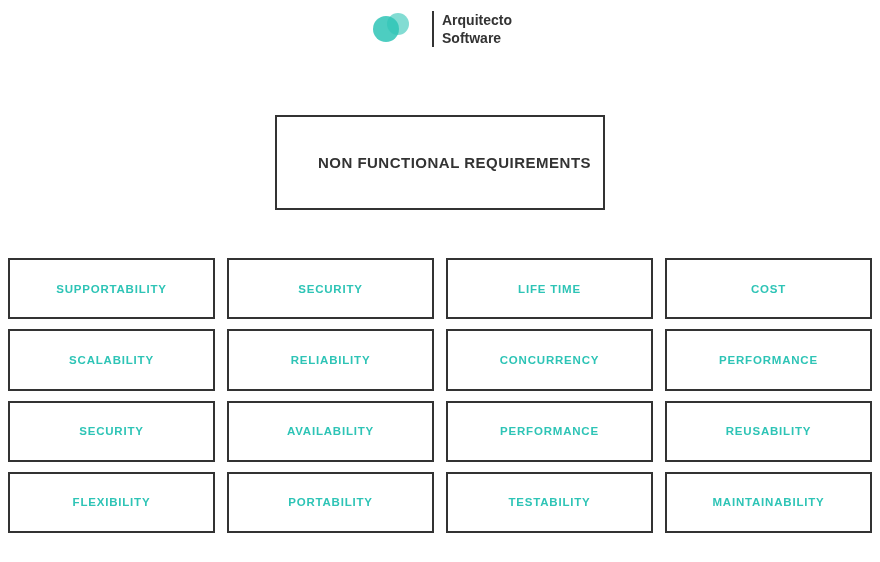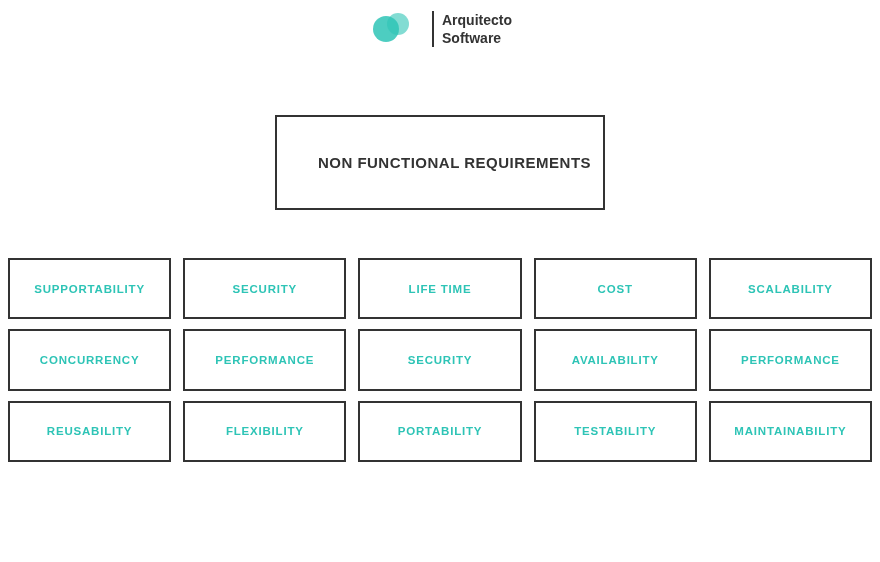--- a/index.html
+++ b/index.html
@@ -58,21 +58,21 @@
       letter-spacing: 0.5px;
     }
 
     
     .requirements-grid {
       position: absolute;
       top: 258px;
       left: 8px;
       right: 8px;
       display: grid;
-      grid-template-columns: repeat(5, 1fr);
+      grid-template-columns: repeat(4, 1fr);
       grid-template-rows: repeat(4, 1fr);
       gap: 10px 12px;
       height: 275px;
     }
 
     .req-box {
       border: 2px solid #333;
       display: flex;
       align-items: center;
       justify-content: center;
@@ -117,20 +117,23 @@
     <div class="req-box">
       <span class="req-label">LIFE TIME</span>
     </div>
     <div class="req-box">
       <span class="req-label">COST</span>
     </div>
     <div class="req-box">
       <span class="req-label">SCALABILITY</span>
     </div>
     <div class="req-box">
+      <span class="req-label">RELIABILITY</span>
+    </div>
+    <div class="req-box">
       <span class="req-label">CONCURRENCY</span>
     </div>
     <div class="req-box">
       <span class="req-label">PERFORMANCE</span>
     </div>
     <div class="req-box">
       <span class="req-label">SECURITY</span>
     </div>
     <div class="req-box">
       <span class="req-label">AVAILABILITY</span>

